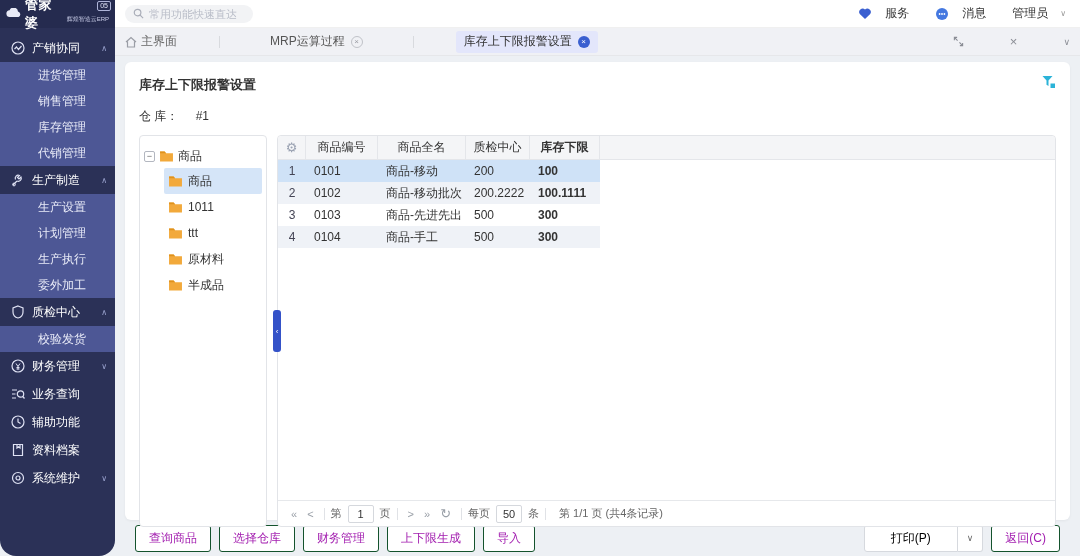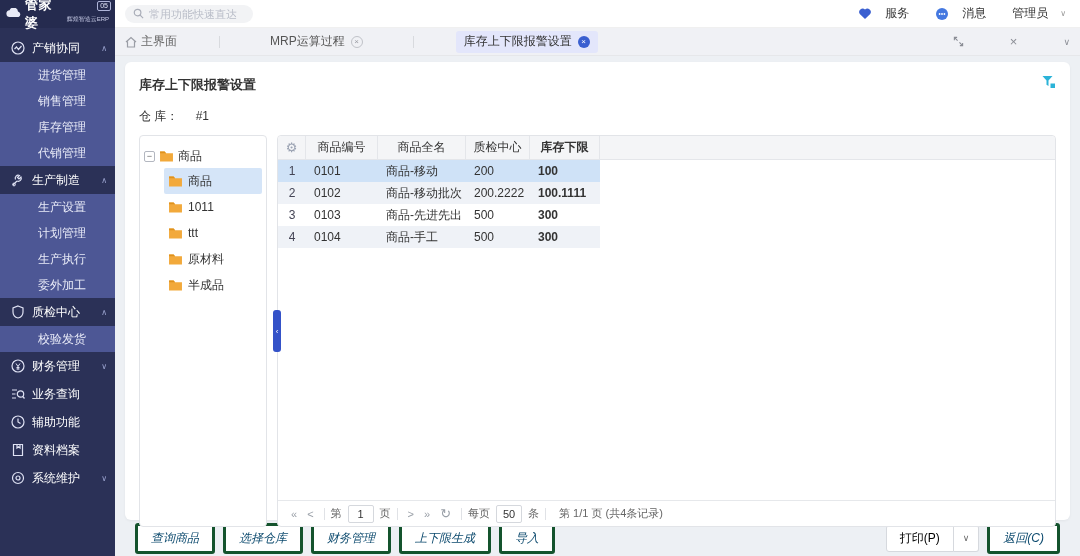--- a/index.html
+++ b/index.html
@@ -1,21 +1,21 @@
 <!DOCTYPE html>
 <html><head>
 <meta charset="utf-8">
 <style>
   * { margin:0; padding:0; box-sizing:border-box; }
   html,body { width:1080px; height:556px; overflow:hidden; }
   body { font-family:"Liberation Sans", sans-serif; font-size:12px; color:#333; background:#edf0f4; }
   .app { display:flex; width:1080px; height:556px; }
 
   
-  .sidebar { width:115px; height:556px; background:#2b3157; flex:none; display:flex; flex-direction:column; }
+  .sidebar { width:115px; height:556px; background:#2b3157; flex:none; display:flex; flex-direction:column;border-radius:16px; }
   .logo { height:28px; background:#252b4f; display:flex; align-items:center; padding:0 6px; position:relative; color:#fff; }
   .logo .cloud { margin-right:3px; }
   .logo .brand { font-size:13px; font-weight:bold; letter-spacing:0.5px; }
   .logo .tagline { font-size:6px; color:#c9cde8; margin-left:2px; align-self:flex-end; margin-bottom:4px; white-space:nowrap; }
   .logo .badge { position:absolute; top:1px; right:4px; font-size:7px; border:1px solid #aeb4d8; color:#dfe2f4; border-radius:2px; padding:0 2px; line-height:8px; }
   .menu { padding-top:6px; flex:1; overflow:hidden; }
   .group-row { height:28px; display:flex; align-items:center; padding:0 8px 0 10px; color:#fff; cursor:pointer; }
   .group-row .gicon { width:16px; height:14px; margin-right:6px; flex:none; display:flex; align-items:center; justify-content:center; }
   .group-row .glabel { flex:1; font-size:12px; }
   .group-row .chev { font-size:8px; color:#9ba3cf; }
@@ -75,24 +75,24 @@
   .gear-glyph { color:#9aa2b2; font-size:13px; }
 
   .pager { height:26px; border-top:1px solid #e6e8eb; display:flex; align-items:center; padding:0 8px; color:#666; font-size:11px; }
   .pg-btn { padding:0 5px; color:#9aa0a8; cursor:pointer; font-size:11px; }
   .pg-sep { width:1px; height:12px; background:#e0e2e6; margin:0 5px; }
   .pg-input { width:26px; height:18px; border:1px solid #d5d8dd; border-radius:2px; text-align:center; font-size:11px; color:#333; margin:0 5px; background:#fff; font-family:"Liberation Sans",sans-serif; }
   .pg-text { margin:0 1px; }
   .pg-summary { margin-left:8px; color:#666; }
 
   .toolbar { height:36px; display:flex; align-items:center; padding:0 10px; }
-  .btn { background:#fff; border:3px solid #14532d; border-radius:3px; padding:4px 13px; font-size:12px; color:#0c4a6e; cursor:pointer; margin-right:8px; font-family:"Liberation Sans",sans-serif;font-style:italic; }
+  .btn { background:#fff; border:1px solid #14532d; border-radius:3px; padding:4px 13px; font-size:12px; color:#a21caf; cursor:pointer; margin-right:8px; font-family:"Liberation Sans",sans-serif; }
   .toolbar .spacer { flex:1; }
   .split { display:flex; margin-right:8px; }
-  .split .btn-main { background:#fff; border:1px solid #d6d9de; border-radius:3px 0 0 3px; padding:4px 13px; font-size:12px; cursor:pointer; font-family:"Liberation Sans",sans-serif; }
+  .split .btn-main { background:#fff; border:1px solid #d6d9de; border-radius:3px 0 0 3px; padding:4px 26px; font-size:12px; cursor:pointer; font-family:"Liberation Sans",sans-serif; }
   .split .btn-arrow { background:#fff; border:1px solid #d6d9de; border-left:none; border-radius:0 3px 3px 0; padding:4px 9px; font-size:9px; color:#666; cursor:pointer; font-family:"Liberation Sans",sans-serif; }
   .btn.last { margin-right:0; }
 </style>
 </head>
 <body>
 
 <div class="app">
 
   <div class="sidebar">
     <div class="logo">

